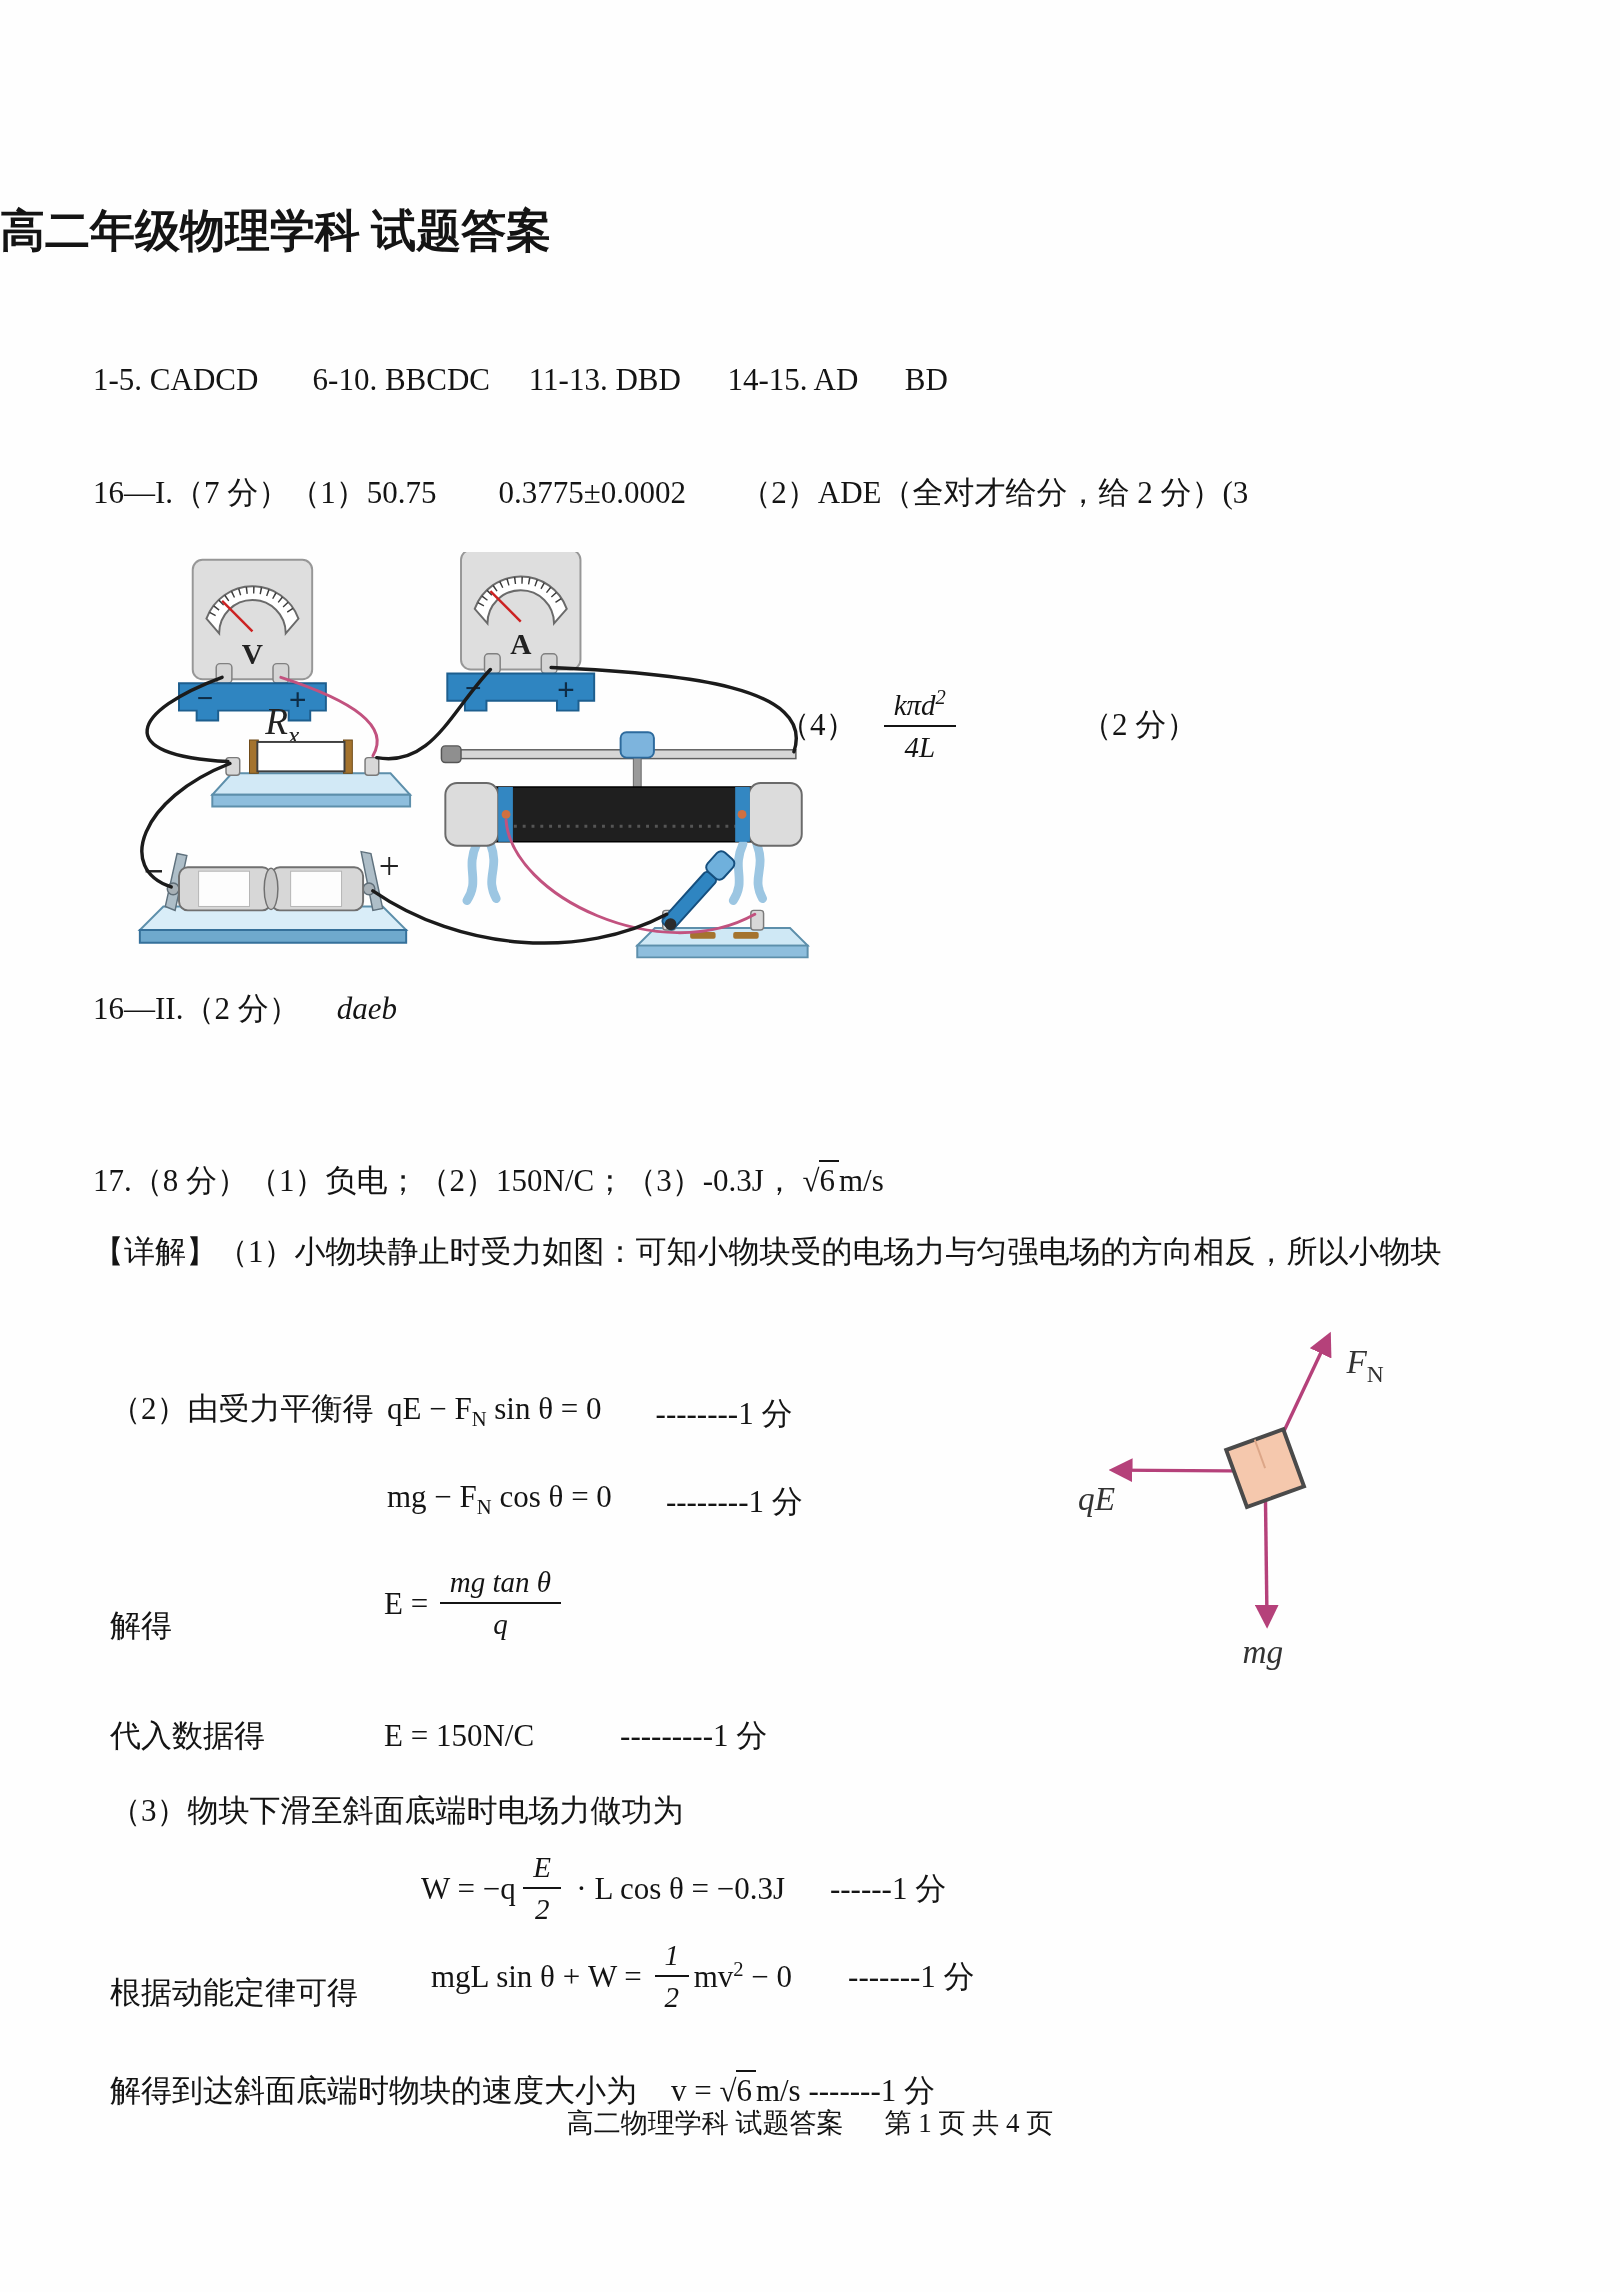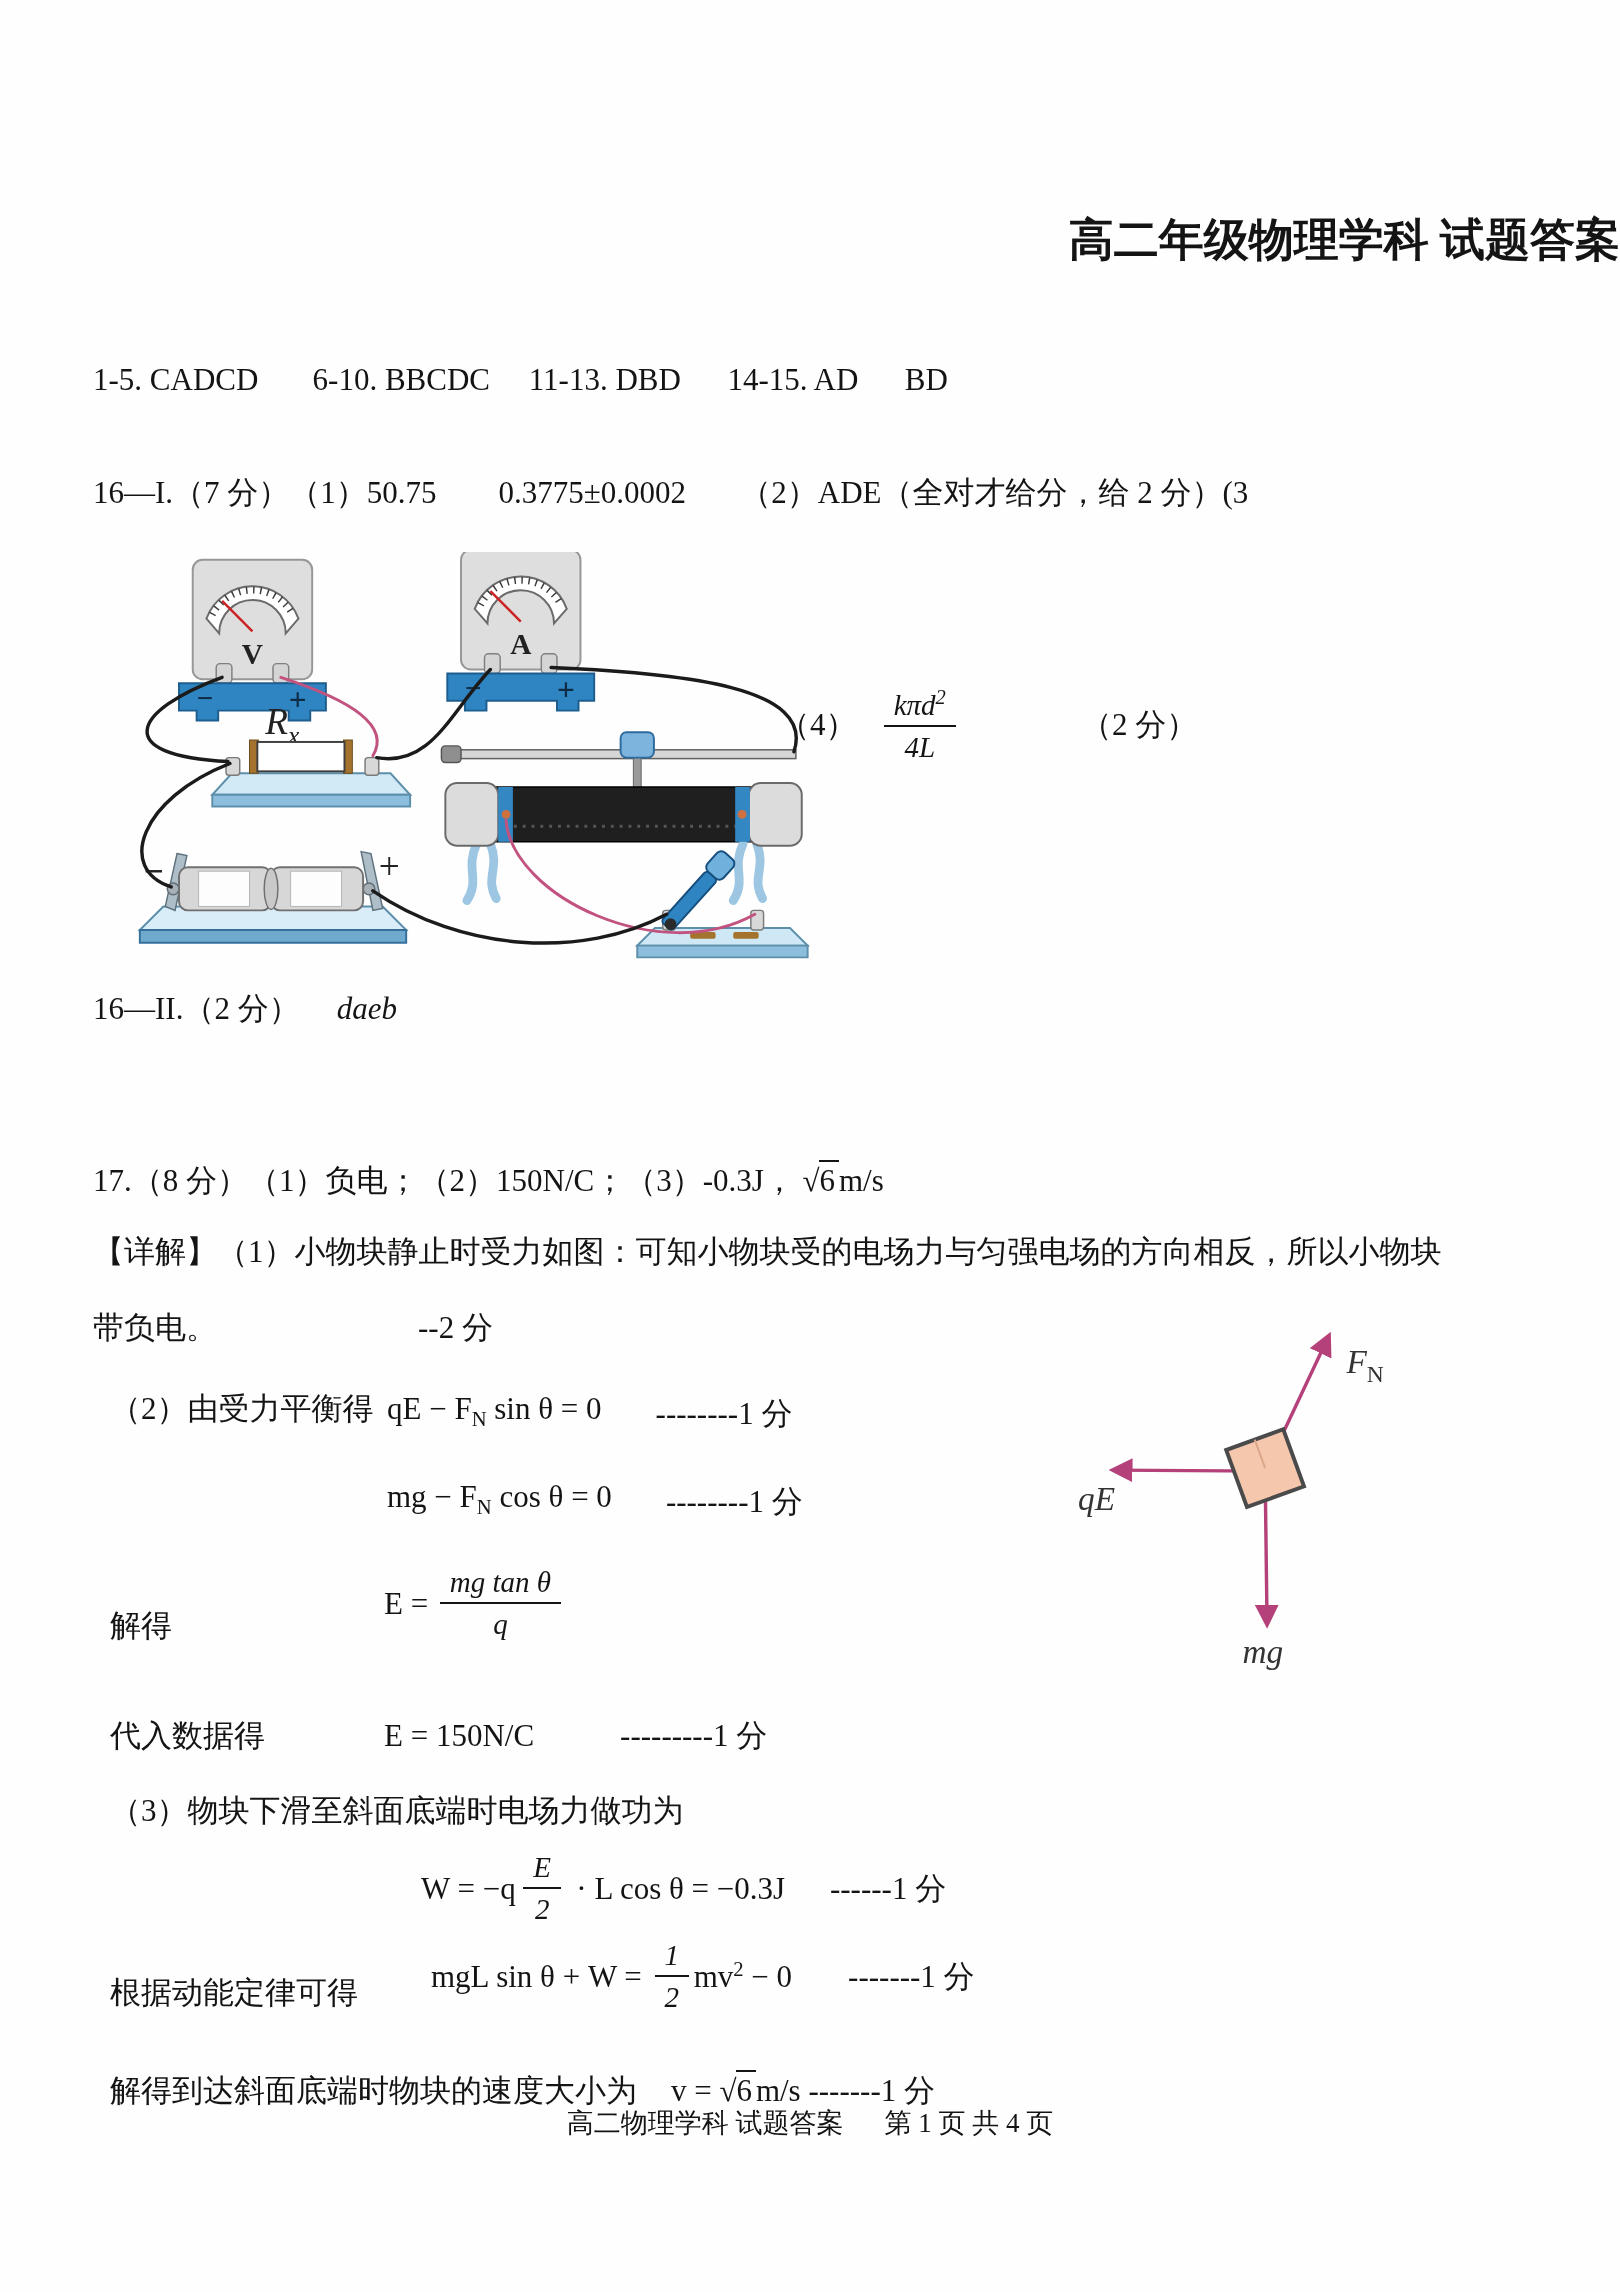--- a/index.html
+++ b/index.html
@@ -2,21 +2,21 @@
 <html><head>
 <meta charset="utf-8">
 <style>
   *{margin:0;padding:0;box-sizing:border-box}
   html,body{background:#ffffff}
   .page{
     position:relative;width:1620px;height:2293px;background:#fefefe;
     font-family:"Liberation Serif","DejaVu Serif",serif;color:#141414;overflow:hidden;
   }
   .abs{position:absolute;white-space:pre}
-  .t-title{left:0;top:210px;width:100%;text-align:right;font-size:45px;font-weight:700}
+  .t-title{left:0;top:201px;width:100%;text-align:left;font-size:45px;font-weight:700}
   .t-body{font-size:31px;line-height:1.2}
   .row{display:flex;align-items:flex-end}
   .row-mid{display:flex;align-items:center}
   .it{font-style:italic}
   .sci-sup{font-size:19.6px;vertical-align:super}
   .eq{}
   .eq sub{font-size:20.6px}
   .eq sup,.eq-sup{font-size:20.6px;vertical-align:super}
   .frac{display:inline-flex;flex-direction:column;align-items:center;text-align:center;
         font-size:29px;line-height:1.12;font-style:italic}
@@ -160,24 +160,20 @@
 
 
   <div class="abs row t-body" style="left:93px;top:1160px">
     <span>17.（8 分）（1）负电；（2）150N/C；（3）-0.3J， </span>
     <span class="sqrt"><span class="ssym">√</span><span class="srad">6</span></span>
     <span>m/s</span>
   </div>
 
   <div class="abs t-body" style="left:93px;top:1233px">【详解】（1）小物块静止时受力如图：可知小物块受的电场力与匀强电场的方向相反，所以小物块</div>
 
-  <div class="abs row t-body" style="left:93px;top:1309px">
-    <span>带负电。</span>
-    <span class="score" style="margin-left:201px">--2 分</span>
-  </div>
 
   <div class="abs t-body" style="left:110px;top:1390px">（2）由受力平衡得</div>
 
   <div class="abs row t-body" style="left:387px;top:1390px">
     <span class="eq"><span>qE − F</span><sub>N</sub><span> sin θ = 0</span></span>
     <span class="score" style="margin-left:54px">--------1 分</span>
   </div>
 
   <div class="abs row t-body" style="left:387px;top:1478px">
     <span class="eq"><span>mg − F</span><sub>N</sub><span> cos θ = 0</span></span>

